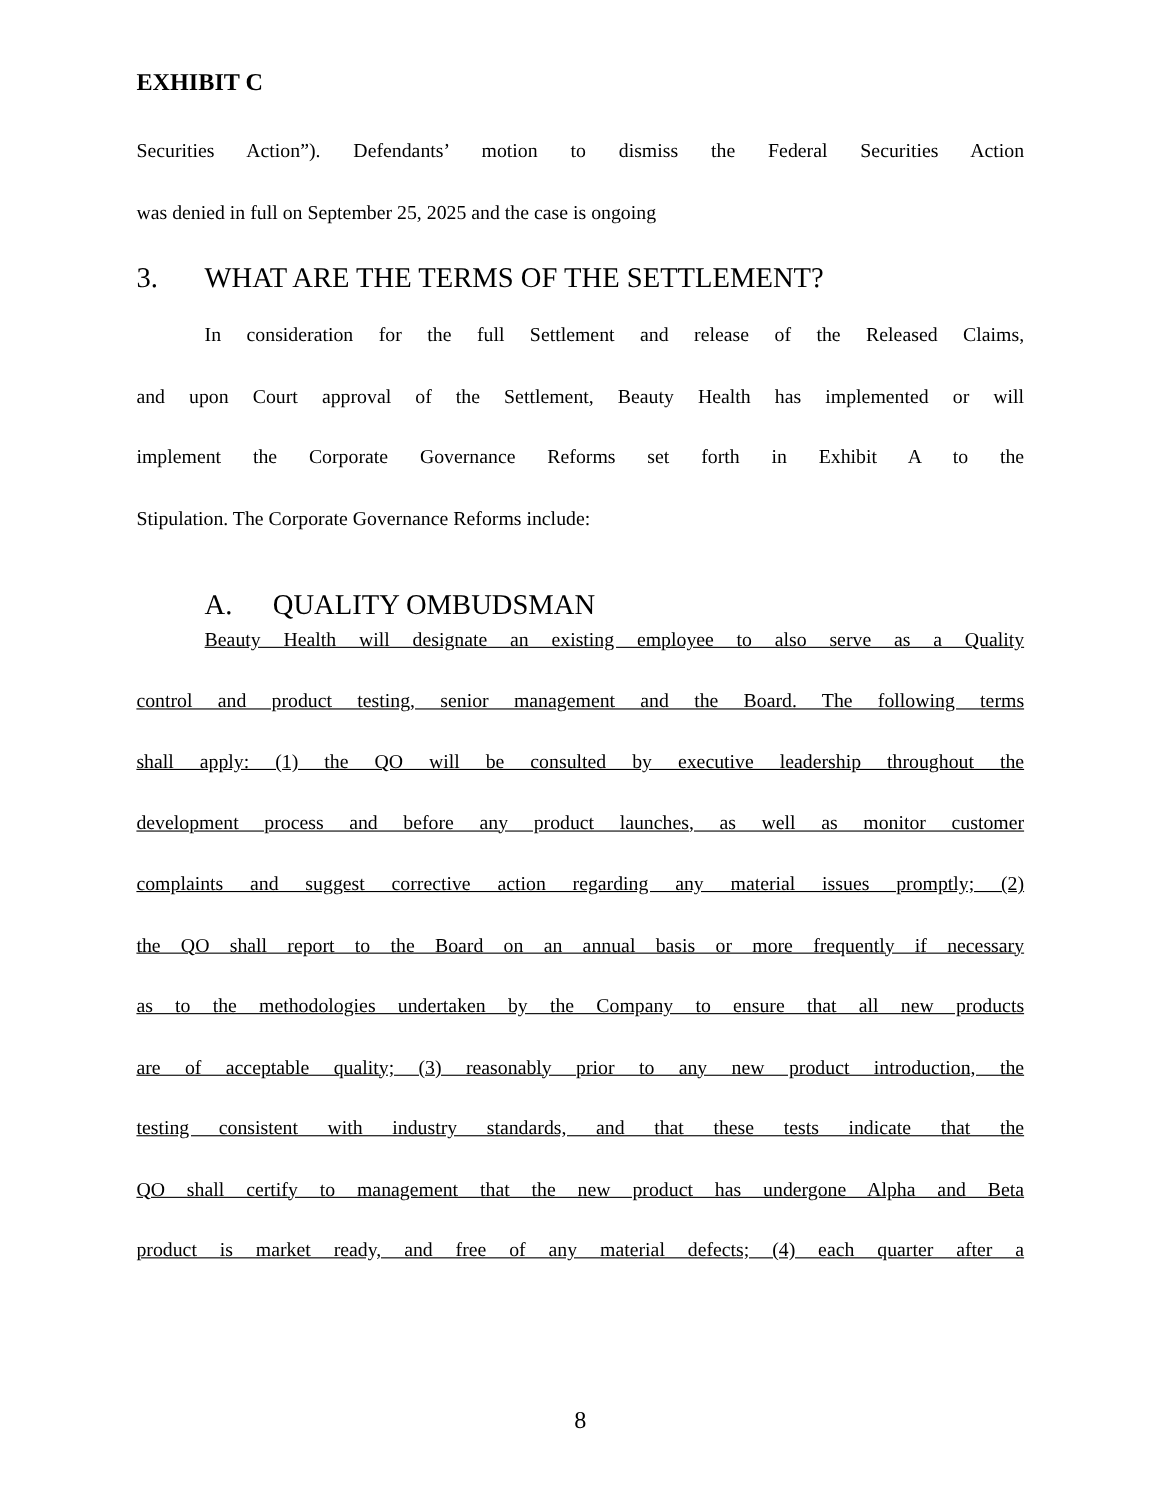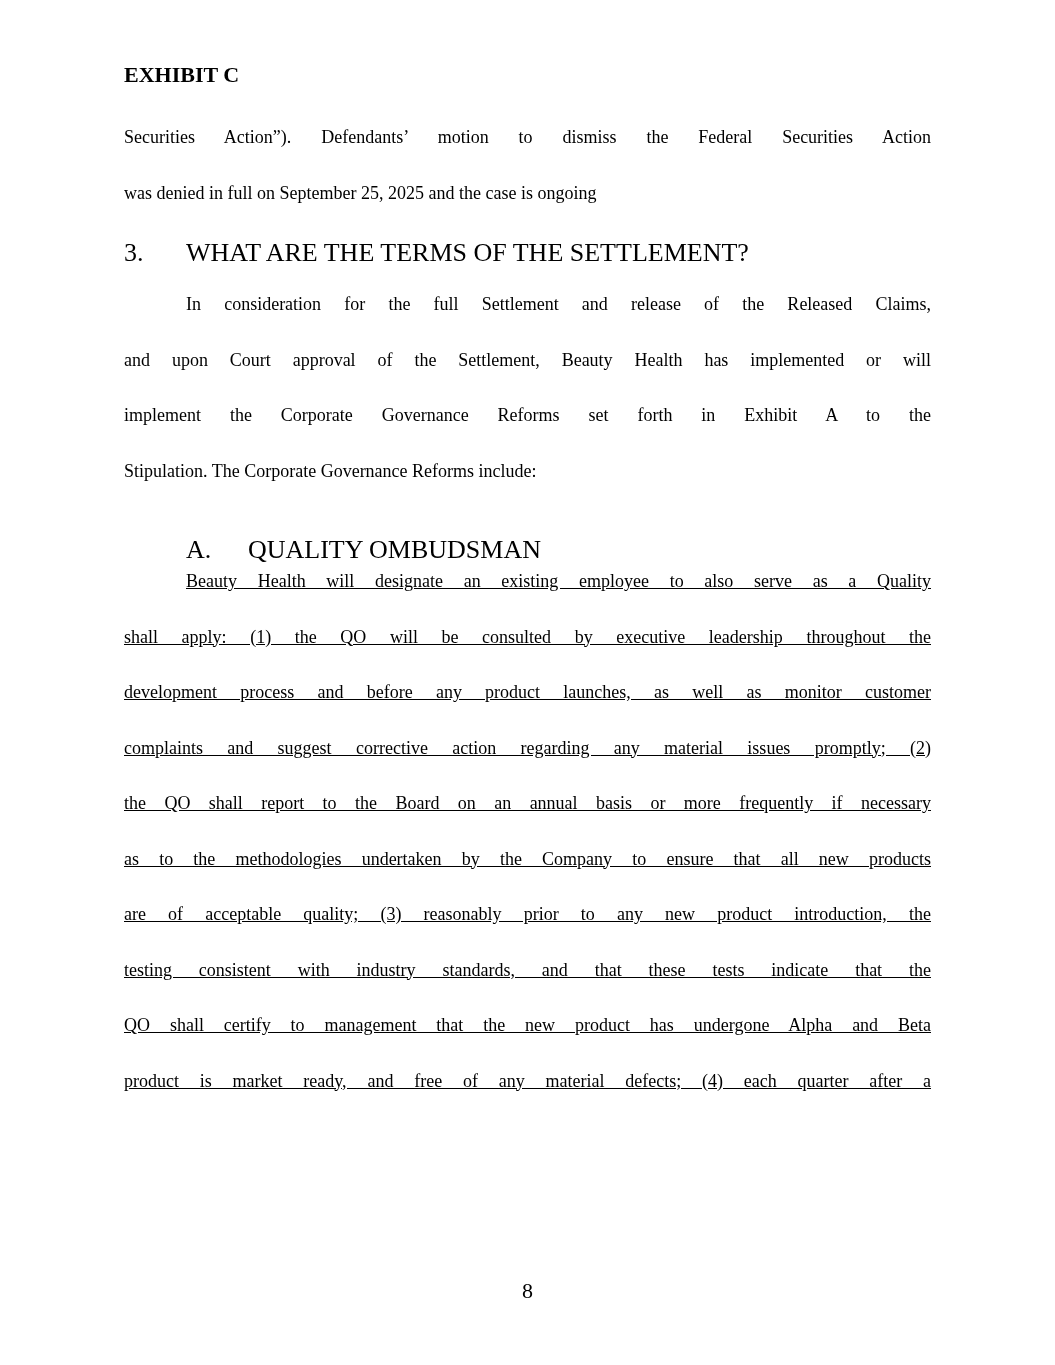--- a/index.html
+++ b/index.html
@@ -33,20 +33,21 @@
   <span class="line justify">implement the Corporate Governance Reforms set forth in Exhibit A to the</span>
   <span class="line">Stipulation. The Corporate Governance Reforms include:</span>
 </div>
 
 <div class="heading" style="left:186px; top:515px;margin-top:20px;">
   <span class="num">A.</span><span>QUALITY OMBUDSMAN</span>
 </div>
 
 <div class="para" style="top:554px;text-decoration:underline;">
   <span class="line justify" style="text-indent:62px;"> Beauty Health will designate an existing employee to also serve as a Quality</span>
+  <span class="line justify">control and product testing, senior management and the Board. The following terms</span>
   <span class="line justify">shall apply: (1) the QO will be consulted by executive leadership throughout the</span>
   <span class="line justify">development process and before any product launches, as well as monitor customer</span>
   <span class="line justify">complaints and suggest corrective action regarding any material issues promptly; (2)</span>
   <span class="line justify">the QO shall report to the Board on an annual basis or more frequently if necessary</span>
   <span class="line justify">as to the methodologies undertaken by the Company to ensure that all new products</span>
   <span class="line justify">are of acceptable quality; (3) reasonably prior to any new product introduction, the</span>
   <span class="line justify">testing consistent with industry standards, and that these tests indicate that the</span>
   <span class="line justify">QO shall certify to management that the new product has undergone Alpha and Beta</span>
   <span class="line justify">product is market ready, and free of any material defects; (4) each quarter after a</span>
 </div>

